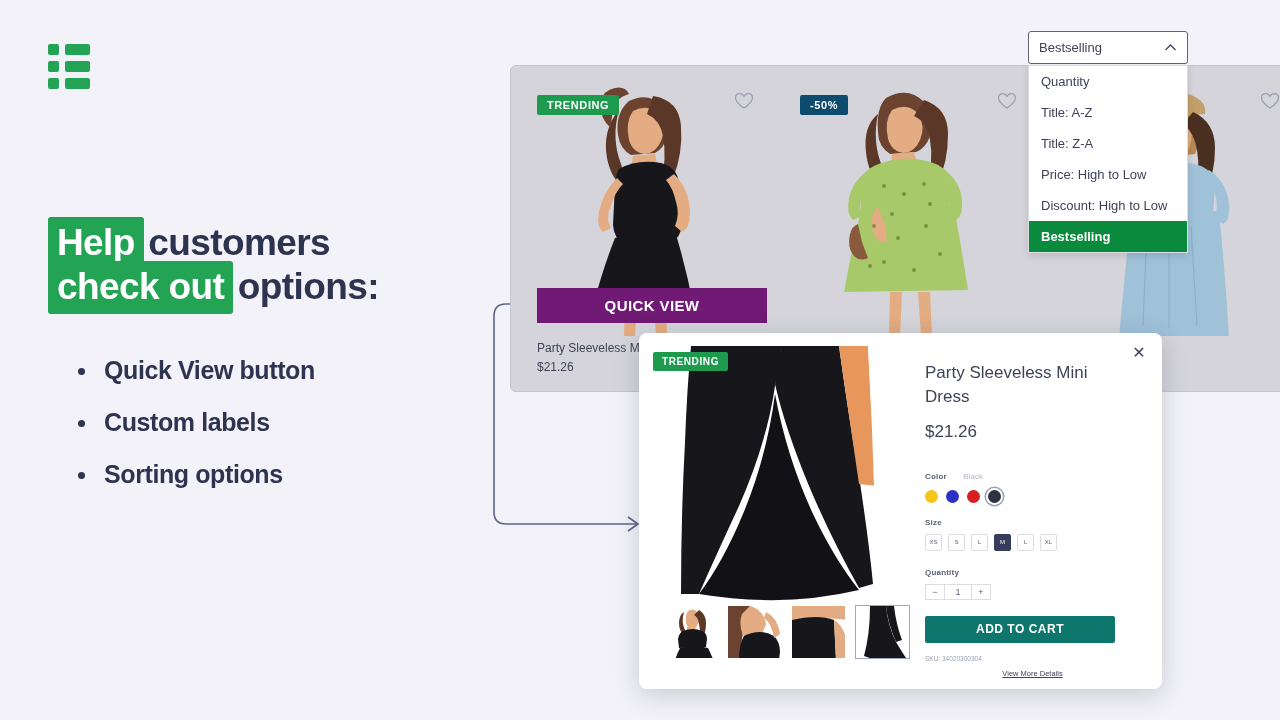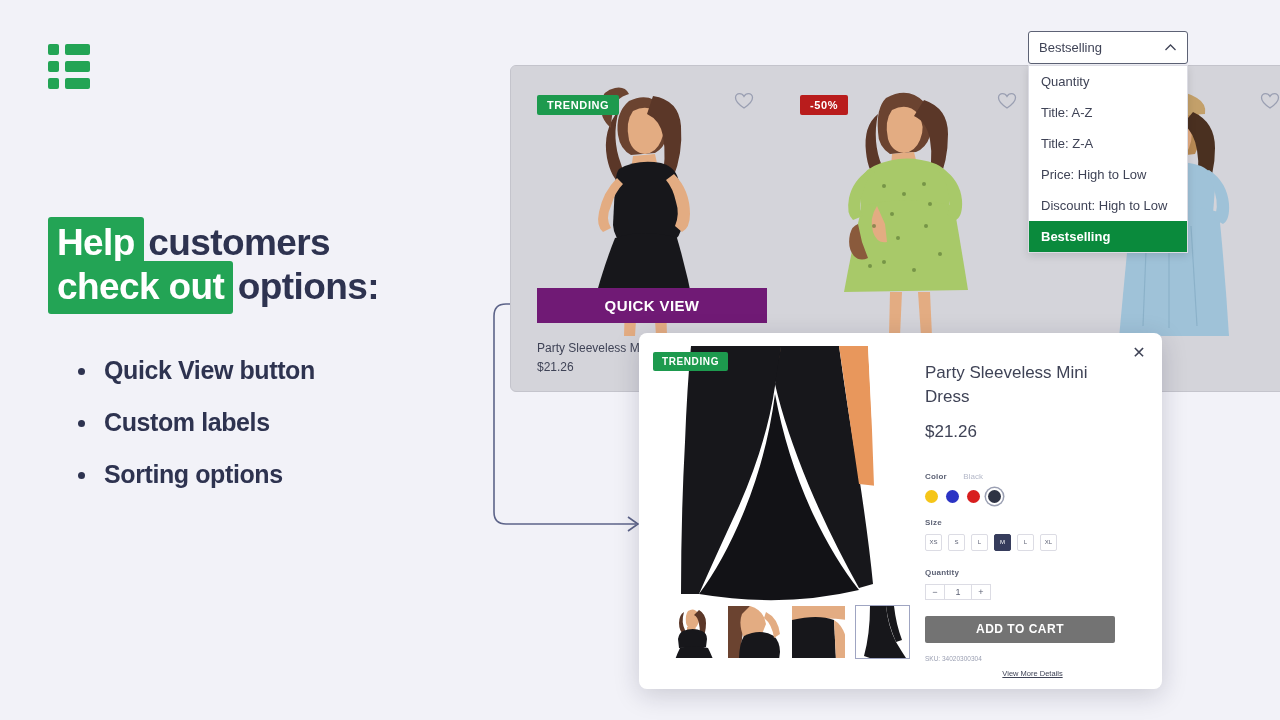--- a/index.html
+++ b/index.html
@@ -49,21 +49,21 @@
     background: #d4d4da; border: 1px solid #c4c4cc; border-radius: 6px;
     overflow: hidden;
   }
   .pcard { position: absolute; top: 0; height: 327px; width: 263px; }
   .pcard-img { position: absolute; left: 0; top: 0; width: 263px; height: 270px; overflow: hidden; }
   .badge {
     position: absolute; left: 26px; top: 29px; padding: 4px 10px;
     font-size: 11px; font-weight: bold; color: #fff; letter-spacing: 0.6px; border-radius: 2px;
   }
   .badge.trending { background: #1d9a4e; }
-  .badge.discount { background: #b91c1c; text-align: center; }
+  .badge.discount { background: #0c4a6e; text-align: center; }
   .heart { position: absolute; right: 20px; top: 26px; }
   .pc-title { position: absolute; left: 26px; top: 275px; font-size: 12px; color: #3f4356; white-space: nowrap; }
   .pc-price { position: absolute; left: 26px; top: 294px; font-size: 12px; color: #3f4356; }
   .quickview {
     position: absolute; left: 26px; top: 222px; width: 230px; height: 35px;
     background: #701a75; color: #fff; font-size: 15px; font-weight: bold;
     letter-spacing: 0.4px; display: flex; align-items: center; justify-content: center;
   }
 
   
@@ -128,21 +128,21 @@
   #qty-row { margin-top: 17px; }
   .qty { display: flex; margin-top: 7px; width: 66px; height: 16px; }
   .qty > div {
     border: 1px solid #dcdce4; display: flex; align-items: center; justify-content: center;
     font-size: 9px; color: #5d6275;
   }
   .qty-btn { width: 20px; }
   .qty-val { width: 26px; border-left: none !important; border-right: none !important; }
 
   #add-to-cart {
-    margin-top: 16px; width: 190px; height: 27px; background: #737373; color: #fff;
+    margin-top: 16px; width: 190px; height: 27px; background: #0f766e; color: #fff;
     font-size: 12px; font-weight: bold; letter-spacing: .5px;
     display: flex; align-items: center; justify-content: center; border-radius: 2px;
   }
   #sku { margin-top: 12px; font-size: 6.5px; color: #9a9fb2; }
   #view-more { margin-top: 7px; font-size: 7.5px; color: #3f4356; text-decoration: underline; text-align: center; }
 </style>
 </head>
 <body>
 
 <div id="left-panel">

